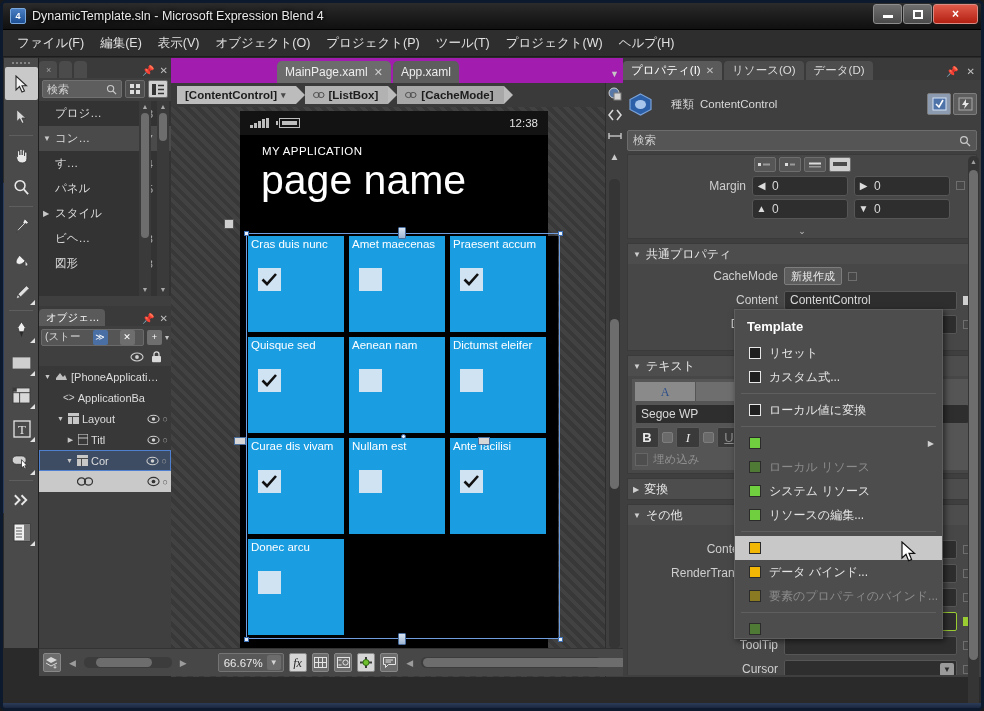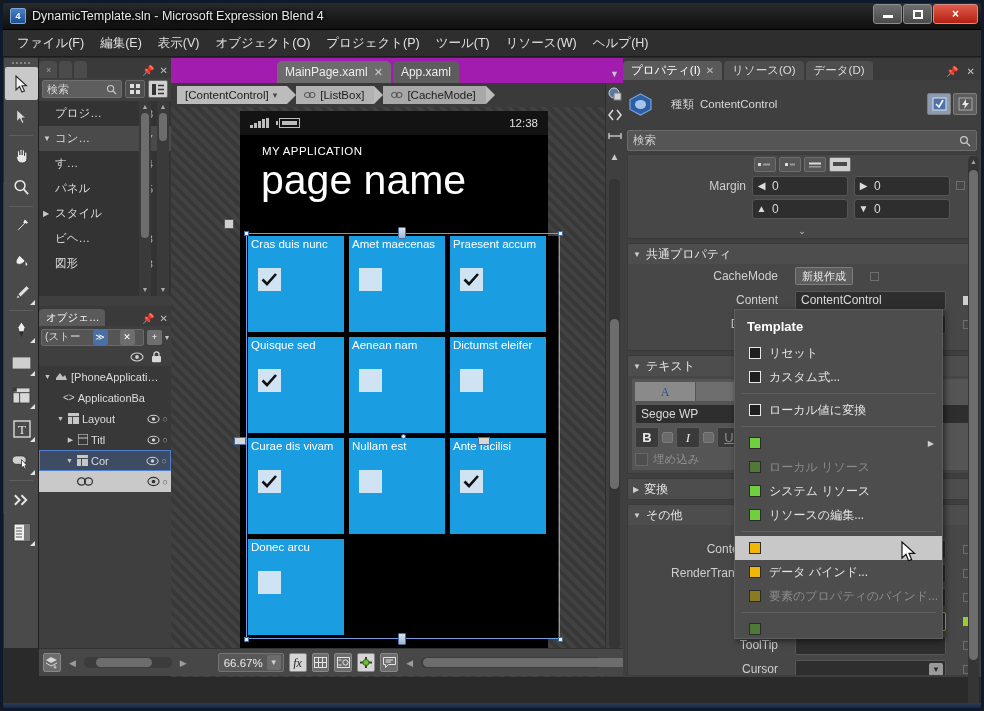--- a/index.html
+++ b/index.html
@@ -176,21 +176,21 @@
   .dtab .x { font-size: 11px; color: #cfcfcf; }
   .dtabs-caret { position: absolute; right: 4px; bottom: 4px; color: #c5c5c5; font-size: 9px; }
 
   .breadcrumbbar {
     position: absolute; left: 168px; top: 80px; width: 452px; height: 24px;
     background: #3a3a3a; display: flex; align-items: center; padding-left: 6px;
   }
   .crumb {
     height: 18px; background: #bcbcbc; color: #1c1c1c; font-size: 11.5px;
     display: flex; align-items: center; padding: 0 10px 0 8px; gap: 4px;
-    position: relative; margin-right: 9px;
+    position: relative; margin-right: 9px; font-weight: bold;
   }
   .crumb::after {
     content: ''; position: absolute; right: -9px; top: 0;
     width: 0; height: 0; border-top: 9px solid transparent;
     border-bottom: 9px solid transparent; border-left: 9px solid #bcbcbc;
   }
   .crumb .ic { color: #4a4a4a; font-size: 9px; }
 
   
   .artboard {
@@ -314,21 +314,21 @@
     color: #cfcfcf; font-size: 11.5px;
   }
 
   .rp-body { position: absolute; left: 0; top: 96px; right: 0; bottom: 2px; overflow: hidden; }
   .rp-section { margin: 0 4px 4px 4px; background: #474747; border: 1px solid #3a3a3a; }
   .rp-sechdr {
     height: 20px; display: flex; align-items: center; gap: 5px; padding-left: 5px;
     color: #e6e6e6; font-size: 12px; background: #4d4d4d;
   }
   .rp-sechdr .tri { font-size: 8px; color: #cfcfcf; }
-  .rp-prow { display: flex; align-items: center; height: 24px; gap: 17px; padding: 0 4px 0 0; }
+  .rp-prow { display: flex; align-items: center; height: 24px; gap: 6px; padding: 0 4px 0 0; }
   .rp-prow .lab { width: 150px; text-align: right; color: #cfcfcf; font-size: 12px; }
   .rp-field {
     flex: 1; height: 19px; background: #2e2e2e; border: 1px solid #565656; border-radius: 2px;
     color: #d9d9d9; font-size: 12px; display: flex; align-items: center; padding-left: 5px;
   }
   .rp-marker { width: 9px; height: 9px; border: 1px solid #6e6e6e; background: transparent; flex: none; }
   .rp-marker.filled { background: #cfcfcf; border-color: #cfcfcf; }
   .rp-marker.green { background: #9acd32; border-color: #9acd32; }
   .newbtn {
     height: 18px; background: #5d5d5d; border: 1px solid #7d7d7d; border-radius: 2px;
@@ -409,21 +409,21 @@
     </div>
   </div>
 
   <div class="menubar">
     <div class="menuitem">ファイル(F)</div>
     <div class="menuitem">編集(E)</div>
     <div class="menuitem">表示(V)</div>
     <div class="menuitem">オブジェクト(O)</div>
     <div class="menuitem">プロジェクト(P)</div>
     <div class="menuitem">ツール(T)</div>
-    <div class="menuitem">リソース(W)</div>
+    <div class="menuitem">プロジェクト(W)</div>
     <div class="menuitem">ヘルプ(H)</div>
   </div>
 
   <div class="leftaccent"></div>
 
   <div class="toolbox">
     <div class="tb-grip">
         <i></i>
         <i></i>
         <i></i>

